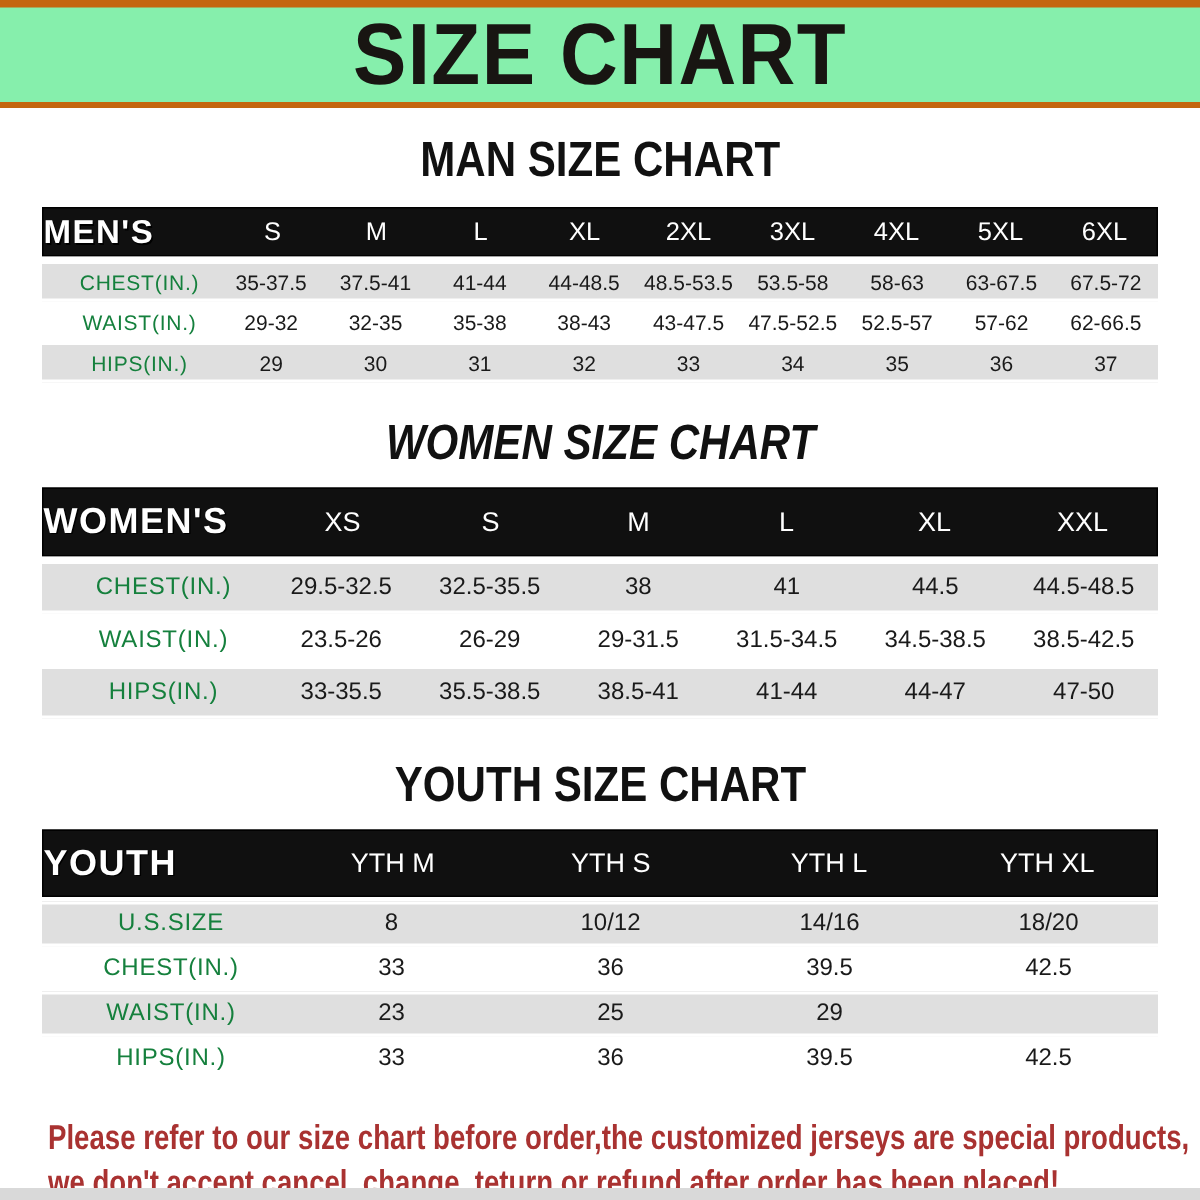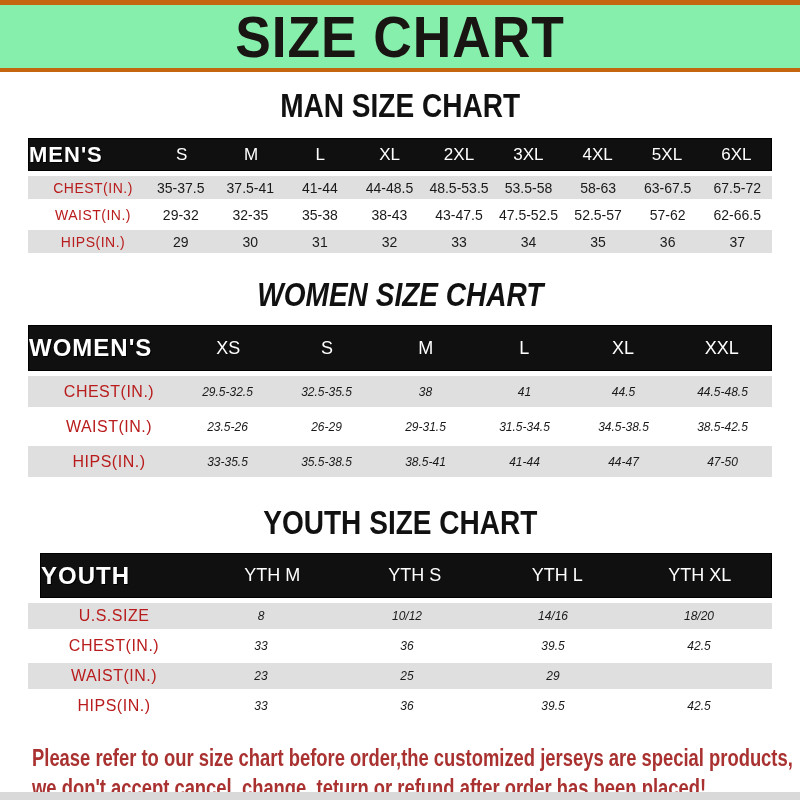--- a/index.html
+++ b/index.html
@@ -58,21 +58,21 @@
 
   .t-header {
     display: grid;
     background: #101010;
     color: #ffffff;
     align-items: center;
     border: 1px solid #000;
   }
   .men-t   .t-header { grid-template-columns: 118px repeat(9, 1fr); height: 33px; }
   .women-t .t-header { grid-template-columns: 150px repeat(6, 1fr); height: 46px; }
-  .youth-t .t-header { grid-template-columns: 160px repeat(4, 1fr); height: 45px; margin-left: 12px; }
+  .youth-t .t-header { grid-template-columns: 160px repeat(4, 1fr); height: 45px; }
 
   .t-corner {
     font-weight: bold;
     padding-left: 0;
     letter-spacing: 1px;
     text-shadow: 1px 1px 0 #000;
   }
   .men-t .t-corner { font-size: 22px; }
   .women-t .t-corner, .youth-t .t-corner { font-size: 24px; }
 
@@ -87,30 +87,30 @@
   }
   .men-t   .t-row { grid-template-columns: 118px repeat(9, 1fr); height: 27px; }
   .women-t .t-row { grid-template-columns: 150px repeat(6, 1fr); height: 35px; }
   .youth-t .t-row { grid-template-columns: 160px repeat(4, 1fr); height: 30px; }
 
   .r-gray  { background: #DFDFDF; box-shadow: inset 0 -2px 0 #ffffff, inset 0 2px 0 #ffffff; }
   .r-white { background: #ffffff; }
 
   .row-label {
     text-align: center;
-    color: #b91c1c;
+    color: #15803d;
     letter-spacing: 0.5px;
     padding-left: 12px;
   }
   .men-t .row-label { font-size: 14px; }
   .women-t .row-label, .youth-t .row-label { font-size: 16px; }
 
   .cell { text-align: center; color: #1a1a1a; }
   .men-t .cell { font-size: 14px; }
-  .women-t .cell, .youth-t .cell { font-size: 12px; font-style: italic; }
+  .women-t .cell, .youth-t .cell { font-size: 16px; }
 
   
   .disclaimer {
     margin-top: 22px;
     padding-left: 32px;
   }
   .disclaimer-line {
     display: block;
     color: #A93231;
     font-size: 23px;

